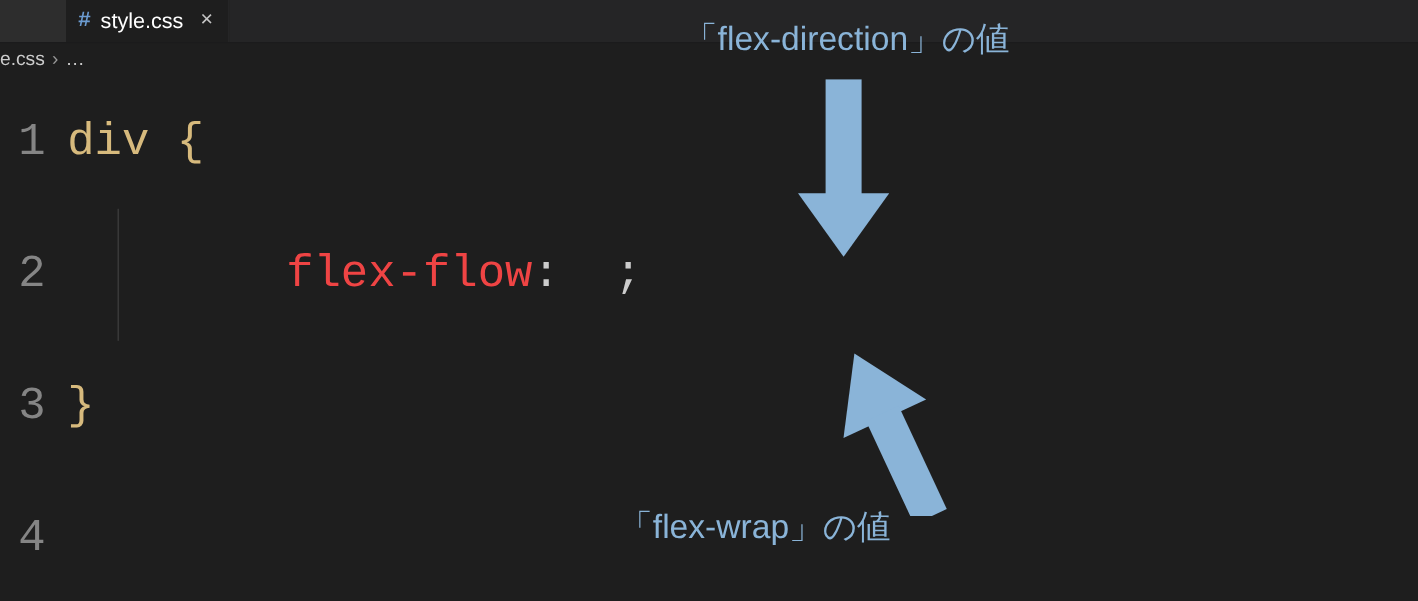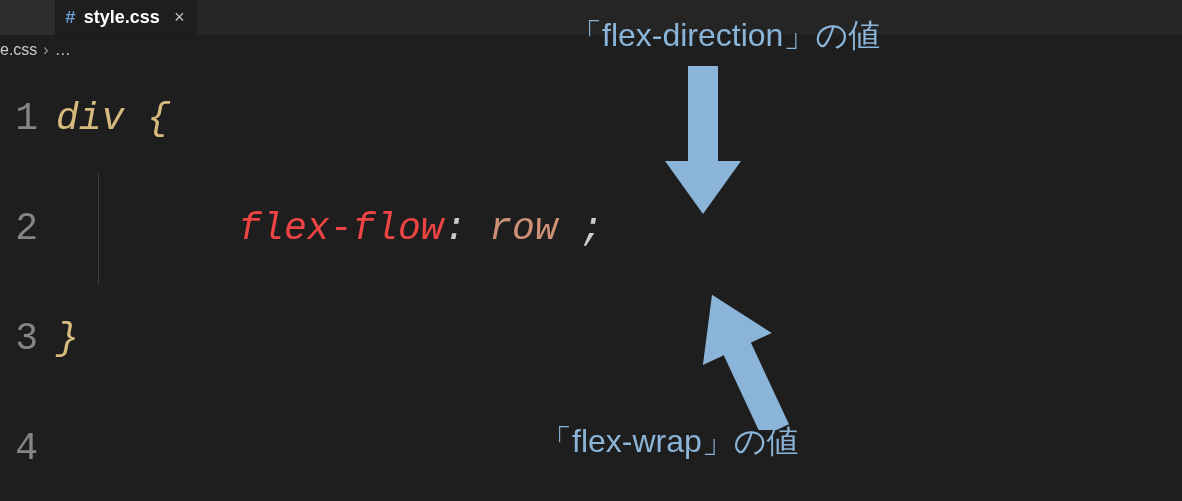--- a/index.html
+++ b/index.html
@@ -32,21 +32,20 @@
   }
   .tab .hash-icon {
     color: #6b9bd0;
     font-size: 18px;
     font-weight: bold;
   }
   .tab .tab-title {
     color: #ffffff;
     font-size: 18px;
     font-family: "Segoe UI", Arial, sans-serif;
-    font-weight: bold;
   }
   .tab .close {
     color: #c5c5c5;
     font-size: 18px;
     margin-left: 6px;
     line-height: 1;
   }
 
   
   .breadcrumb {
@@ -78,21 +77,21 @@
     user-select: none;
   }
   .gutter .ln,
   .code .codeline {
     height: 110px;
     display: flex;
     align-items: center;
   }
   .gutter .ln { justify-content: flex-end; }
   .code { flex: 1; position: relative; }
-  .codeline { white-space: pre; font-style: italic; }
+  .codeline { white-space: pre; }
 
   .indent-guide {
     position: absolute;
     left: 42px;
     top: 110px;
     height: 110px;
     width: 1px;
     background: #404040;
   }
 
@@ -102,21 +101,21 @@
   .tok-colon    { color: #cccccc; }
   .tok-value    { color: #ce9178; }
   .tok-semi     { color: #cccccc; }
   .tok-space    { color: #cccccc; }
 
   
   .annotation {
     position: absolute;
     font-family: Meiryo, "Hiragino Sans", "Yu Gothic", sans-serif;
     color: #8ab4d8;
-    font-size: 32px;
+    font-size: 28px;
     pointer-events: none;
   }
   .arrow {
     position: absolute;
     pointer-events: none;
   }
 </style>
 </head>
 <body>
 
@@ -140,21 +139,21 @@
     <div class="ln">1</div>
     <div class="ln">2</div>
     <div class="ln">3</div>
     <div class="ln">4</div>
   </div>
   <div class="code">
     <div class="indent-guide"></div>
 
     <div class="codeline"><span class="tok-selector">div</span><span class="tok-space"> </span><span class="tok-brace">{</span></div>
 
-    <div class="codeline"><span class="tok-space">        </span><span class="tok-prop">flex-flow</span><span class="tok-colon">:</span><span class="tok-space"> </span><span class="tok-value">row</span><span class="tok-space"> </span><span class="tok-semi">;</span></div>
+    <div class="codeline"><span class="tok-space">        </span><span class="tok-prop">flex-flow</span><span class="tok-colon">:</span><span class="tok-space"> </span><span class="tok-space"> </span><span class="tok-semi">;</span></div>
 
     <div class="codeline"><span class="tok-brace">}</span></div>
 
     <div class="codeline"></div>
   </div>
 </div>
 
 <div class="annotation" style="left:570px; top:14px;">「flex-direction」の値</div>
 
 <svg class="arrow" style="left:660px; top:66px;" width="120" height="150">
@@ -165,13 +164,13 @@
   </g>
 </svg>
 
 <svg class="arrow" style="left:680px; top:280px;" width="160" height="150">
   <g fill="#8ab4d8" transform="rotate(-25 80 75)">
     <polygon points="62,0 100,60 24,60"></polygon>
     <rect x="47" y="55" width="30" height="95"></rect>
   </g>
 </svg>
 
-<div class="annotation" style="left:540px; top:420px;">「flex-wrap」の値</div>
+<div class="annotation" style="left:516px; top:420px;">「flex-wrap」の値</div>
 
 </body></html>

